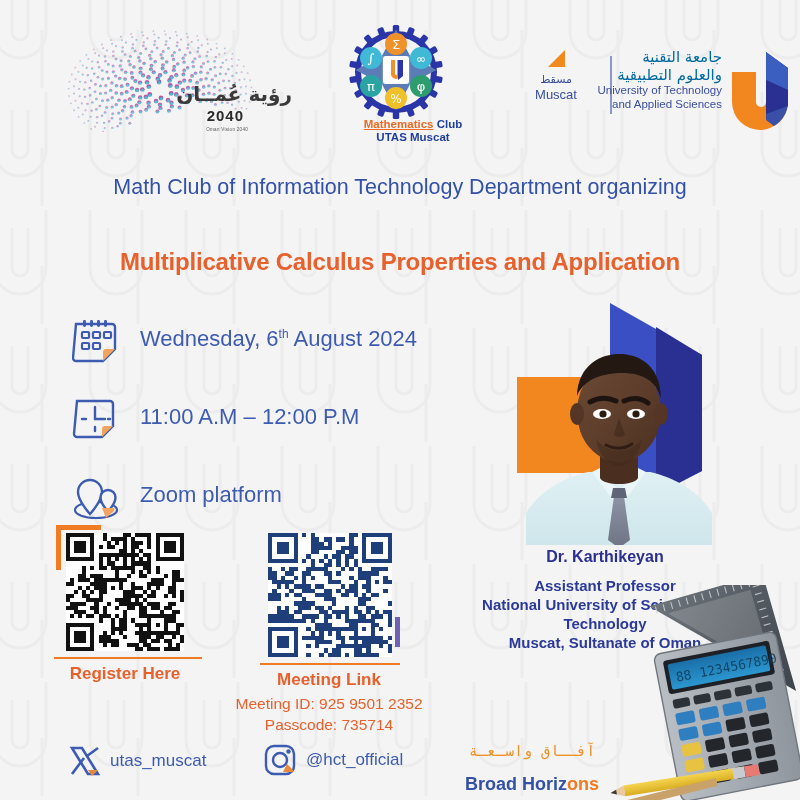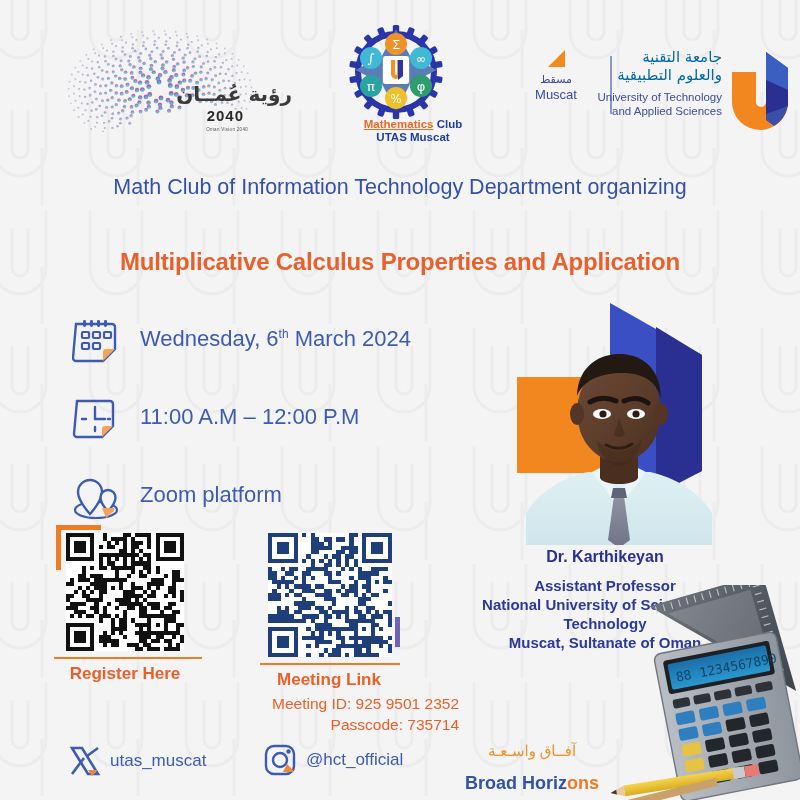--- a/index.html
+++ b/index.html
@@ -66,21 +66,21 @@
 
   
   #uni-block{left:558px;top:26px;width:240px;height:86px;}
   #uni-text{
     position:absolute;right:76px;top:0px;text-align:right;width:155px;
   }
   #uni-ar1,#uni-ar2{
     font-family:"DejaVu Sans",sans-serif;color:#0369a1;font-size:15px;line-height:18px;direction:rtl;
   }
   #uni-en1,#uni-en2{color:#3b4ea0;font-size:11.5px;line-height:13.5px;}
-  #uni-en1{margin-top:7px;}
+  #uni-en1{margin-top:0;}
   #uni-mark{position:absolute;right:6px;top:2px;width:62px;height:82px;}
 
   
   #headline{
     position:absolute;left:0;top:172px;width:800px;text-align:center;
     color:#3451a8;font-size:21.5px;line-height:31px;
   }
   #talk-title{
     position:absolute;left:0;top:248px;width:800px;text-align:center;
     color:#e8612c;font-size:24px;font-weight:700;letter-spacing:-.2px;
@@ -115,21 +115,21 @@
   }
   #qr-register .qr-underline{top:124px;}
   #qr-meeting .qr-underline{top:130px;left:-8px;width:140px;}
   .qr-label{
     position:absolute;width:200px;text-align:center;
     color:#e8612c;font-weight:700;font-size:17px;
   }
   #qr-register .qr-label{top:131px;left:-41px;}
   #qr-meeting .qr-label{top:137px;left:-39px;}
   .qr-sub{
-    position:absolute;width:260px;text-align:right;left:-69px;
+    position:absolute;width:260px;text-align:center;left:-69px;
     color:#e8612c;font-size:15.5px;line-height:21px;
   }
   #qr-meeting .qr-sub{top:160px;}
 
   
   #speaker-deco{position:absolute;left:506px;top:303px;width:280px;height:250px;}
   #speaker-photo{
     position:absolute;left:526px;top:340px;width:186px;height:205px;
     overflow:hidden;
   }
@@ -148,21 +148,21 @@
   .social{position:absolute;display:flex;align-items:center;}
   #social-x{left:68px;top:6px;}
   #social-ig{left:262px;top:4px;}
   .social-label{
     margin-left:8px;color:#3d5bb0;font-size:17px;white-space:nowrap;
   }
   #broad-horizons{
     position:absolute;left:432px;top:4px;width:200px;text-align:center;
   }
   #bh-ar{
-    font-family:Liberation Serif, serif;font-size:15px;color:#f0922a;direction:rtl;
+    font-family:Liberation Mono, monospace;font-size:15px;color:#f0922a;direction:rtl;
     letter-spacing:1px;
   }
   #bh-en{font-size:18px;font-weight:700;color:#3451a8;margin-top:13px;}
   #bh-en .bh-accent{color:#ef7b25;}
 </style>
 </head>
 <body>
 
 <div id="poster">
 
@@ -663,21 +663,21 @@
           <g fill="none" stroke="#3d5bb0" stroke-width="2.2">
             <rect x="10" y="16" width="7" height="6" rx="1"></rect>
             <rect x="21" y="16" width="7" height="6" rx="1"></rect>
             <rect x="32" y="16" width="7" height="6" rx="1"></rect>
             <rect x="10" y="27" width="7" height="6" rx="1"></rect>
             <rect x="21" y="27" width="7" height="6" rx="1"></rect>
           </g>
         </svg>
       </div>
       <div class="detail-text">
-        <span>Wednesday, 6</span><sup>th</sup><span> March 2024</span>
+        <span>Wednesday, 6</span><sup>th</sup><span> August 2024</span>
       </div>
     </div>
 
     <div class="detail-row">
       <div class="icon-wrap">
         <svg width="52" height="52" viewBox="0 0 52 52" aria-hidden="true">
           <path d="M5,7 h33 a3,3 0 0 1 3,3 v22 l-11,11 h-25 a3,3 0 0 1 -3,-3 Z" fill="none" stroke="#3d5bb0" stroke-width="2.4"></path>
           <path d="M41,32 L30,43 L30,35 a3,3 0 0 1 3,-3 Z" fill="#f2a35e"></path>
           <g stroke="#3d5bb0" stroke-width="2.4" stroke-linecap="round">
             <line x1="23" y1="13" x2="23" y2="25"></line>

